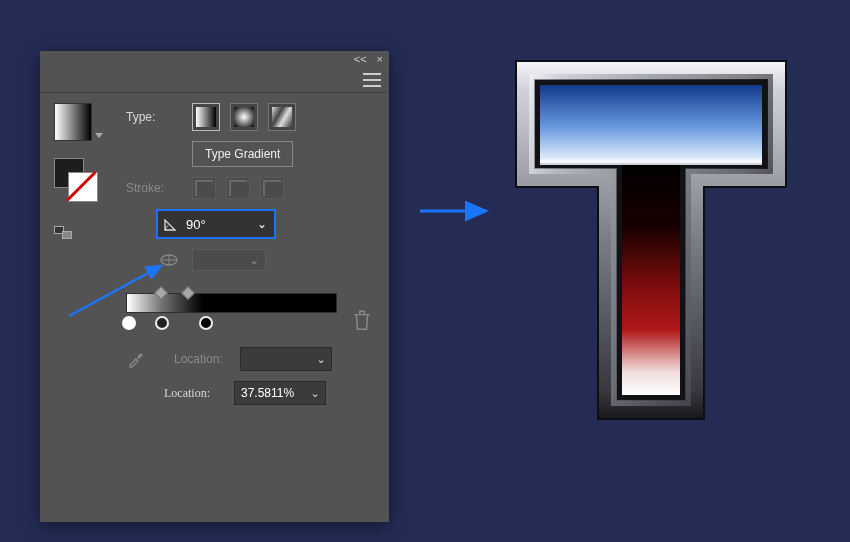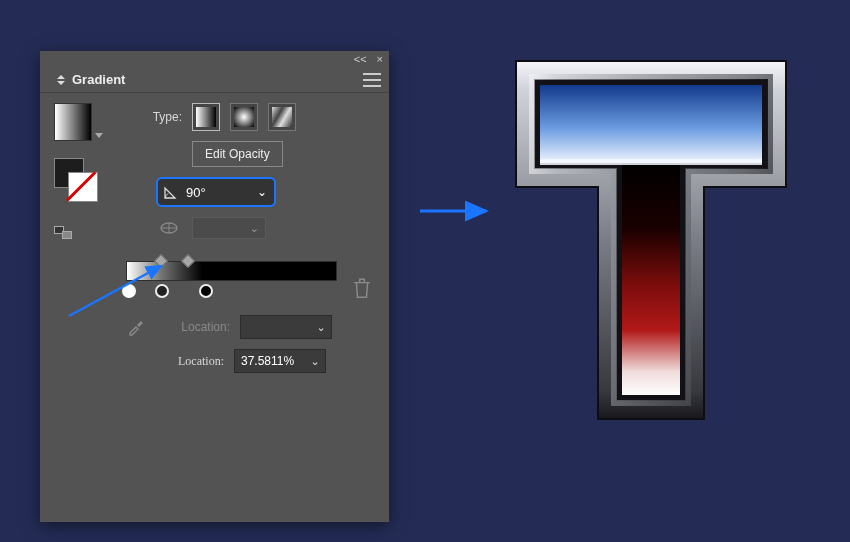--- a/index.html
+++ b/index.html
@@ -119,21 +119,21 @@
   }
   .swatch-reverse .a,.swatch-reverse .b{
     position:absolute;width:10px;height:8px;border:1px solid #aaa;
   }
   .swatch-reverse .a{left:0;top:0;background:#333;}
   .swatch-reverse .b{left:8px;top:5px;background:#888;}
 
   
   .rows { margin-left: 72px; }
   .row { display:flex; align-items:center; margin-bottom:10px; gap:10px; }
-  .row .label { width: 56px; text-align:right; color:#d8d8d8; }
+  .row .label { width: 56px; text-align:left; color:#d8d8d8; }
   .row .label.dim { color:#8a8a8a; }
 
   .type-btn {
     width:28px;height:28px;border:1px solid #777;background:#454545;
     display:flex;align-items:center;justify-content:center;cursor:pointer;
   }
   .type-btn.sel{border:1px solid #bbb;}
   .type-btn .linear{width:20px;height:20px;background:linear-gradient(90deg,#fff,#000);}
   .type-btn .radial{width:20px;height:20px;background:radial-gradient(circle at 50% 50%,#fff,#000);}
   .type-btn .freeform{width:20px;height:20px;background:linear-gradient(120deg,#ddd,#444 35%,#ddd 60%,#333);}
@@ -143,21 +143,21 @@
     padding:5px 12px;cursor:pointer;font-size:12px;
     margin-left:66px;margin-bottom:10px;display:inline-block;
   }
 
   .stroke-btn{width:24px;height:22px;border:1px solid #5a5a5a;background:#4b4b4b;position:relative;}
   .stroke-btn::before{content:"";position:absolute;inset:2px;border:2px solid #6a6a6a;border-right:none;border-bottom:none;}
 
   
   .angle-wrap {
     display:flex;align-items:center;
-    border:2px solid #1a75ff;border-radius:6px;
+    border:2px solid #1a75ff;border-radius:0;
     background:#333;padding:0;
     width:120px;height:30px;overflow:hidden;
   }
   .angle-wrap .angle-icon{
     width:26px;display:flex;align-items:center;justify-content:center;
   }
   .angle-wrap .angle-icon svg{width:16px;height:16px;}
   .angle-wrap input{
     flex:1;background:#333;border:none;color:#fff;font-size:13px;
     padding:4px 2px;outline:none;width:40px;
@@ -233,24 +233,20 @@
 <body>
 
 <div class="panel">
 
   <div class="panel-top">
     <span>&lt;&lt;</span>
     <span>×</span>
   </div>
 
   <div class="panel-header">
-    <div class="title-tab">
-      <span class="diamond"></span>
-      <span>Gradient</span>
-    </div>
     <div class="spacer"></div>
     <div class="hamburger">
       <div></div>
         <div></div>
         <div></div>
     </div>
   </div>
 
   <div class="panel-body">
 
@@ -274,22 +270,28 @@
             <div class="linear"></div>
           </div>
         <div class="type-btn">
             <div class="radial"></div>
           </div>
         <div class="type-btn">
             <div class="freeform"></div>
           </div>
       </div>
 
-      <div class="edit-btn">Edit Opacity</div>
-
+      <div class="edit-btn">Type Gradient</div>
+
+      <div class="row">
+        <span class="label dim">Stroke:</span>
+        <div class="stroke-btn"></div>
+        <div class="stroke-btn"></div>
+        <div class="stroke-btn"></div>
+      </div>
 
       <div class="row" style="margin-left:30px;">
         <div class="angle-wrap">
           <span class="angle-icon">
             <svg viewBox="0 0 16 16">
                 <path d="M2 14 L2 4 L12 14 Z" fill="none" stroke="#ddd" stroke-width="1.3"></path>
                 <path d="M2 14 A10 10 0 0 1 5 9.5" fill="none" stroke="#ddd" stroke-width="1"></path>
               </svg>
           </span>
           <input value="90°" style="">

